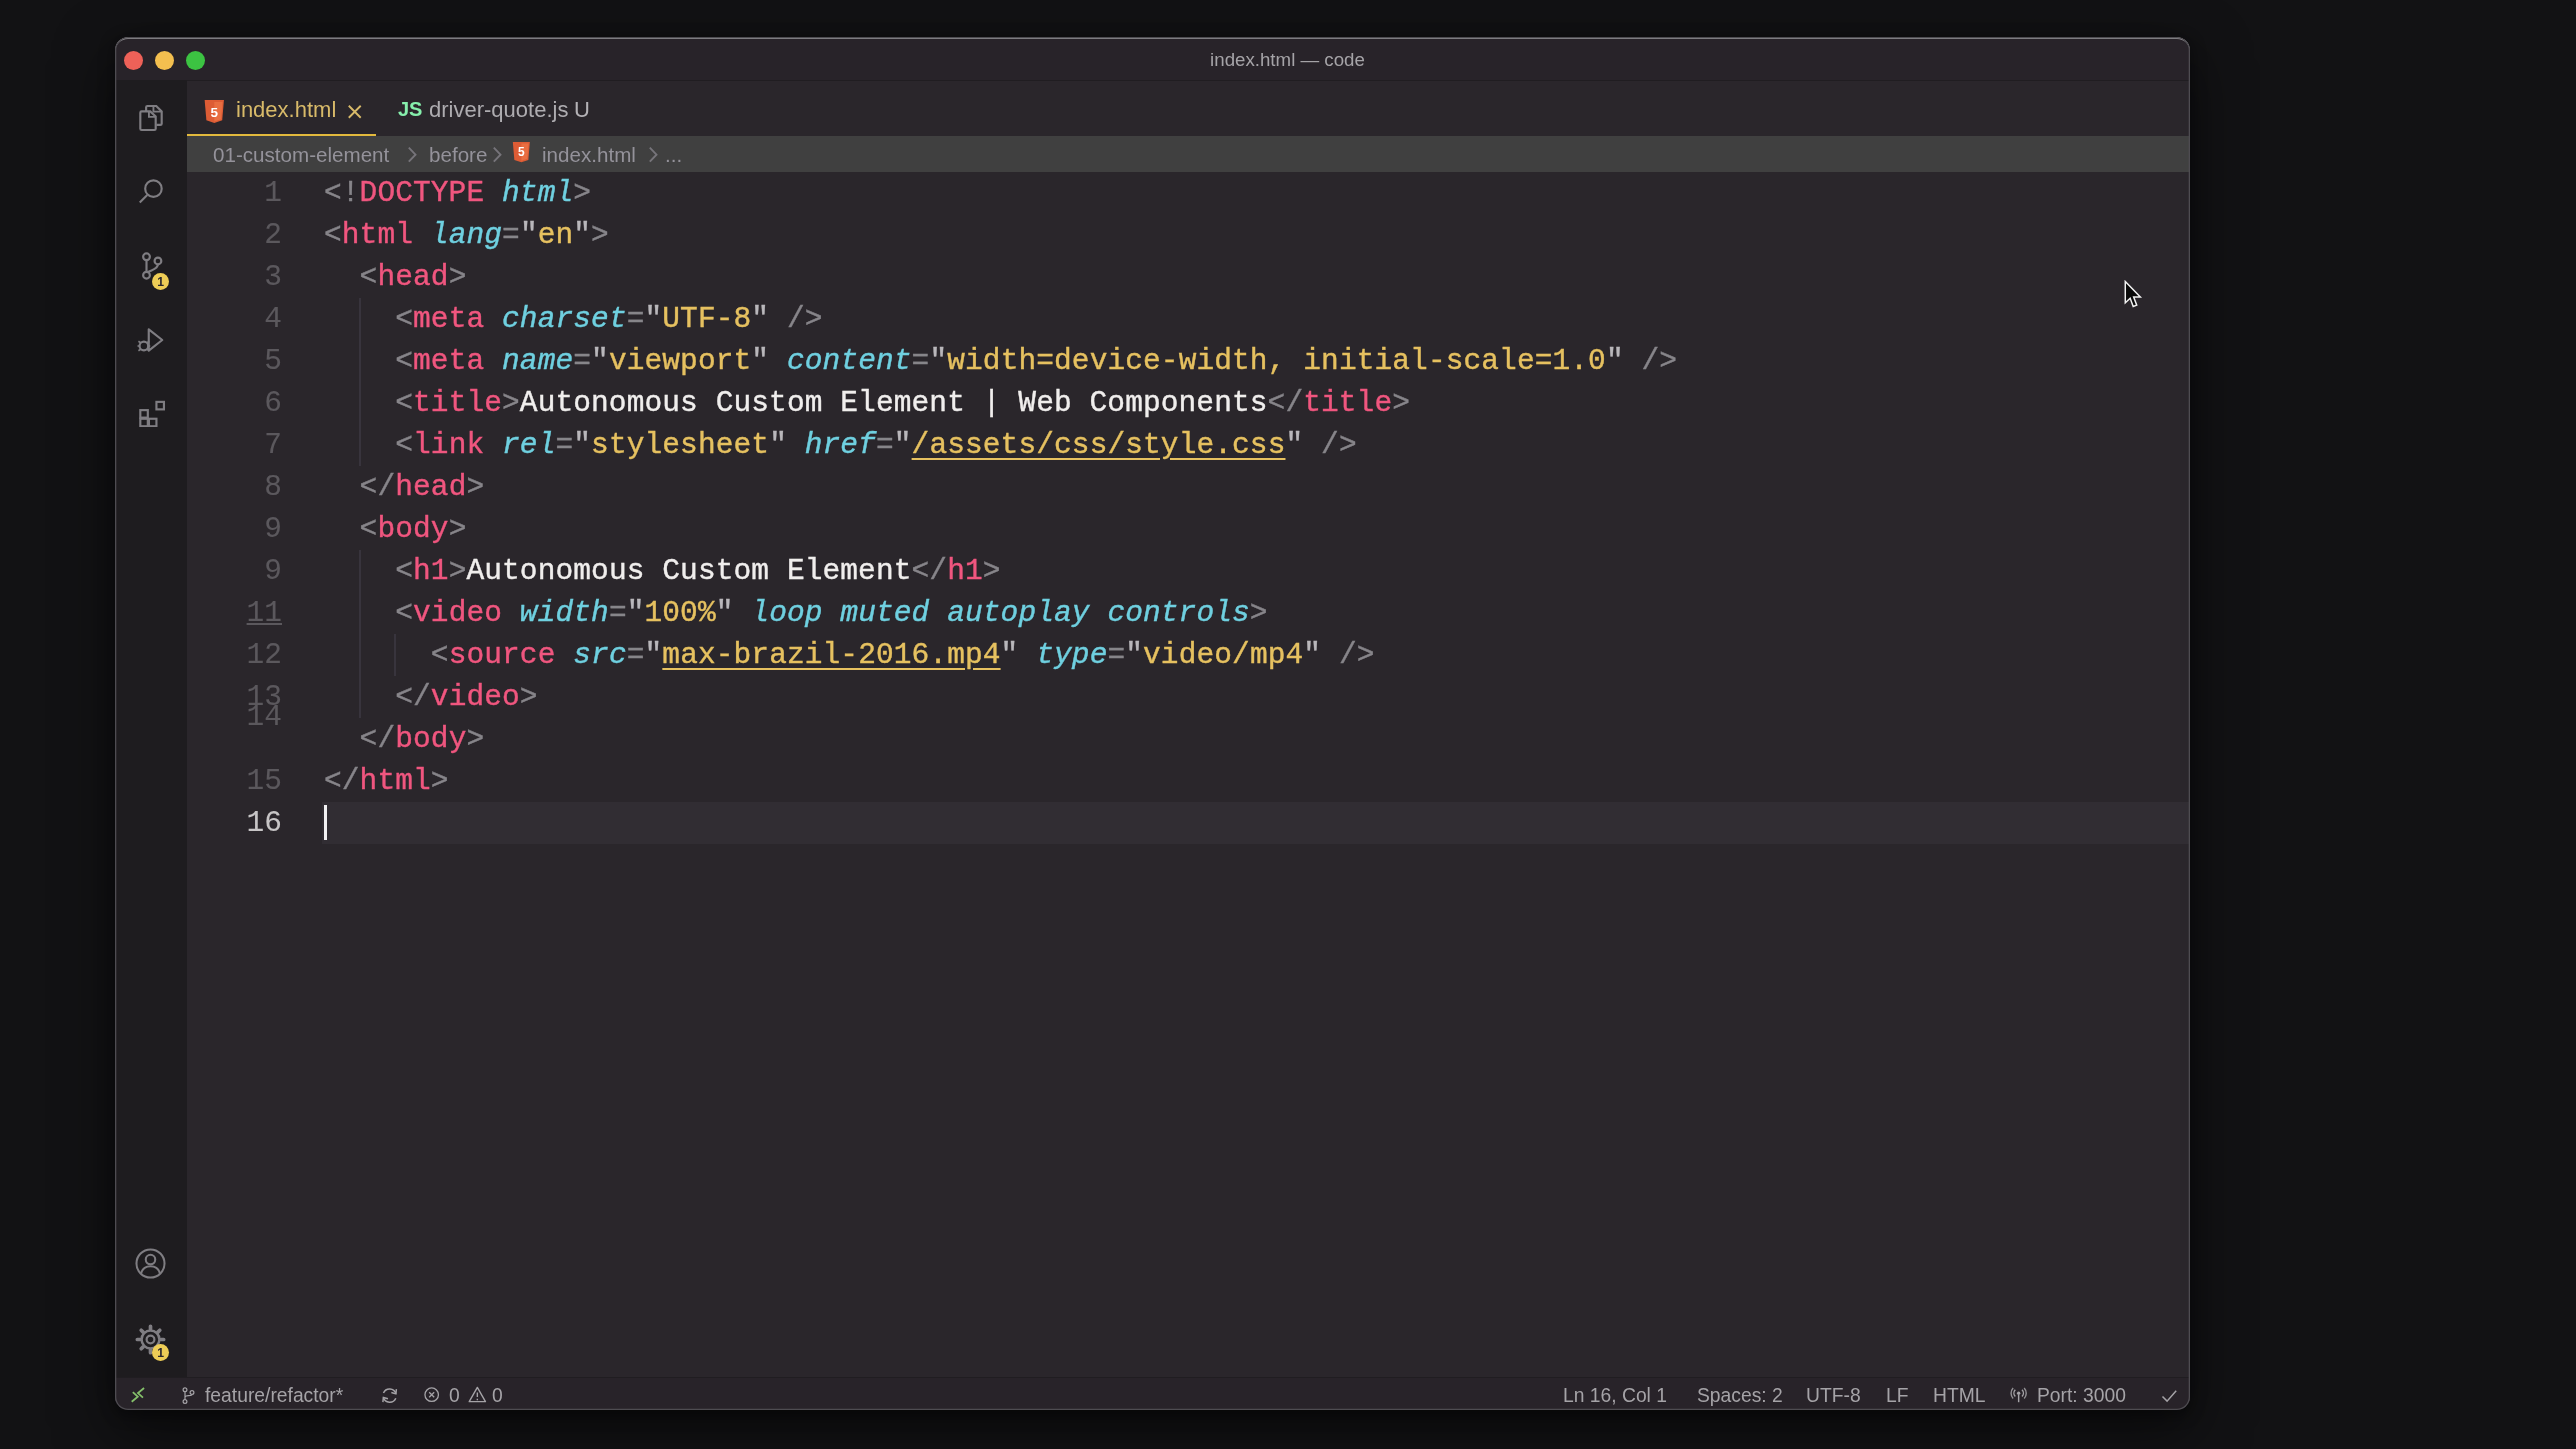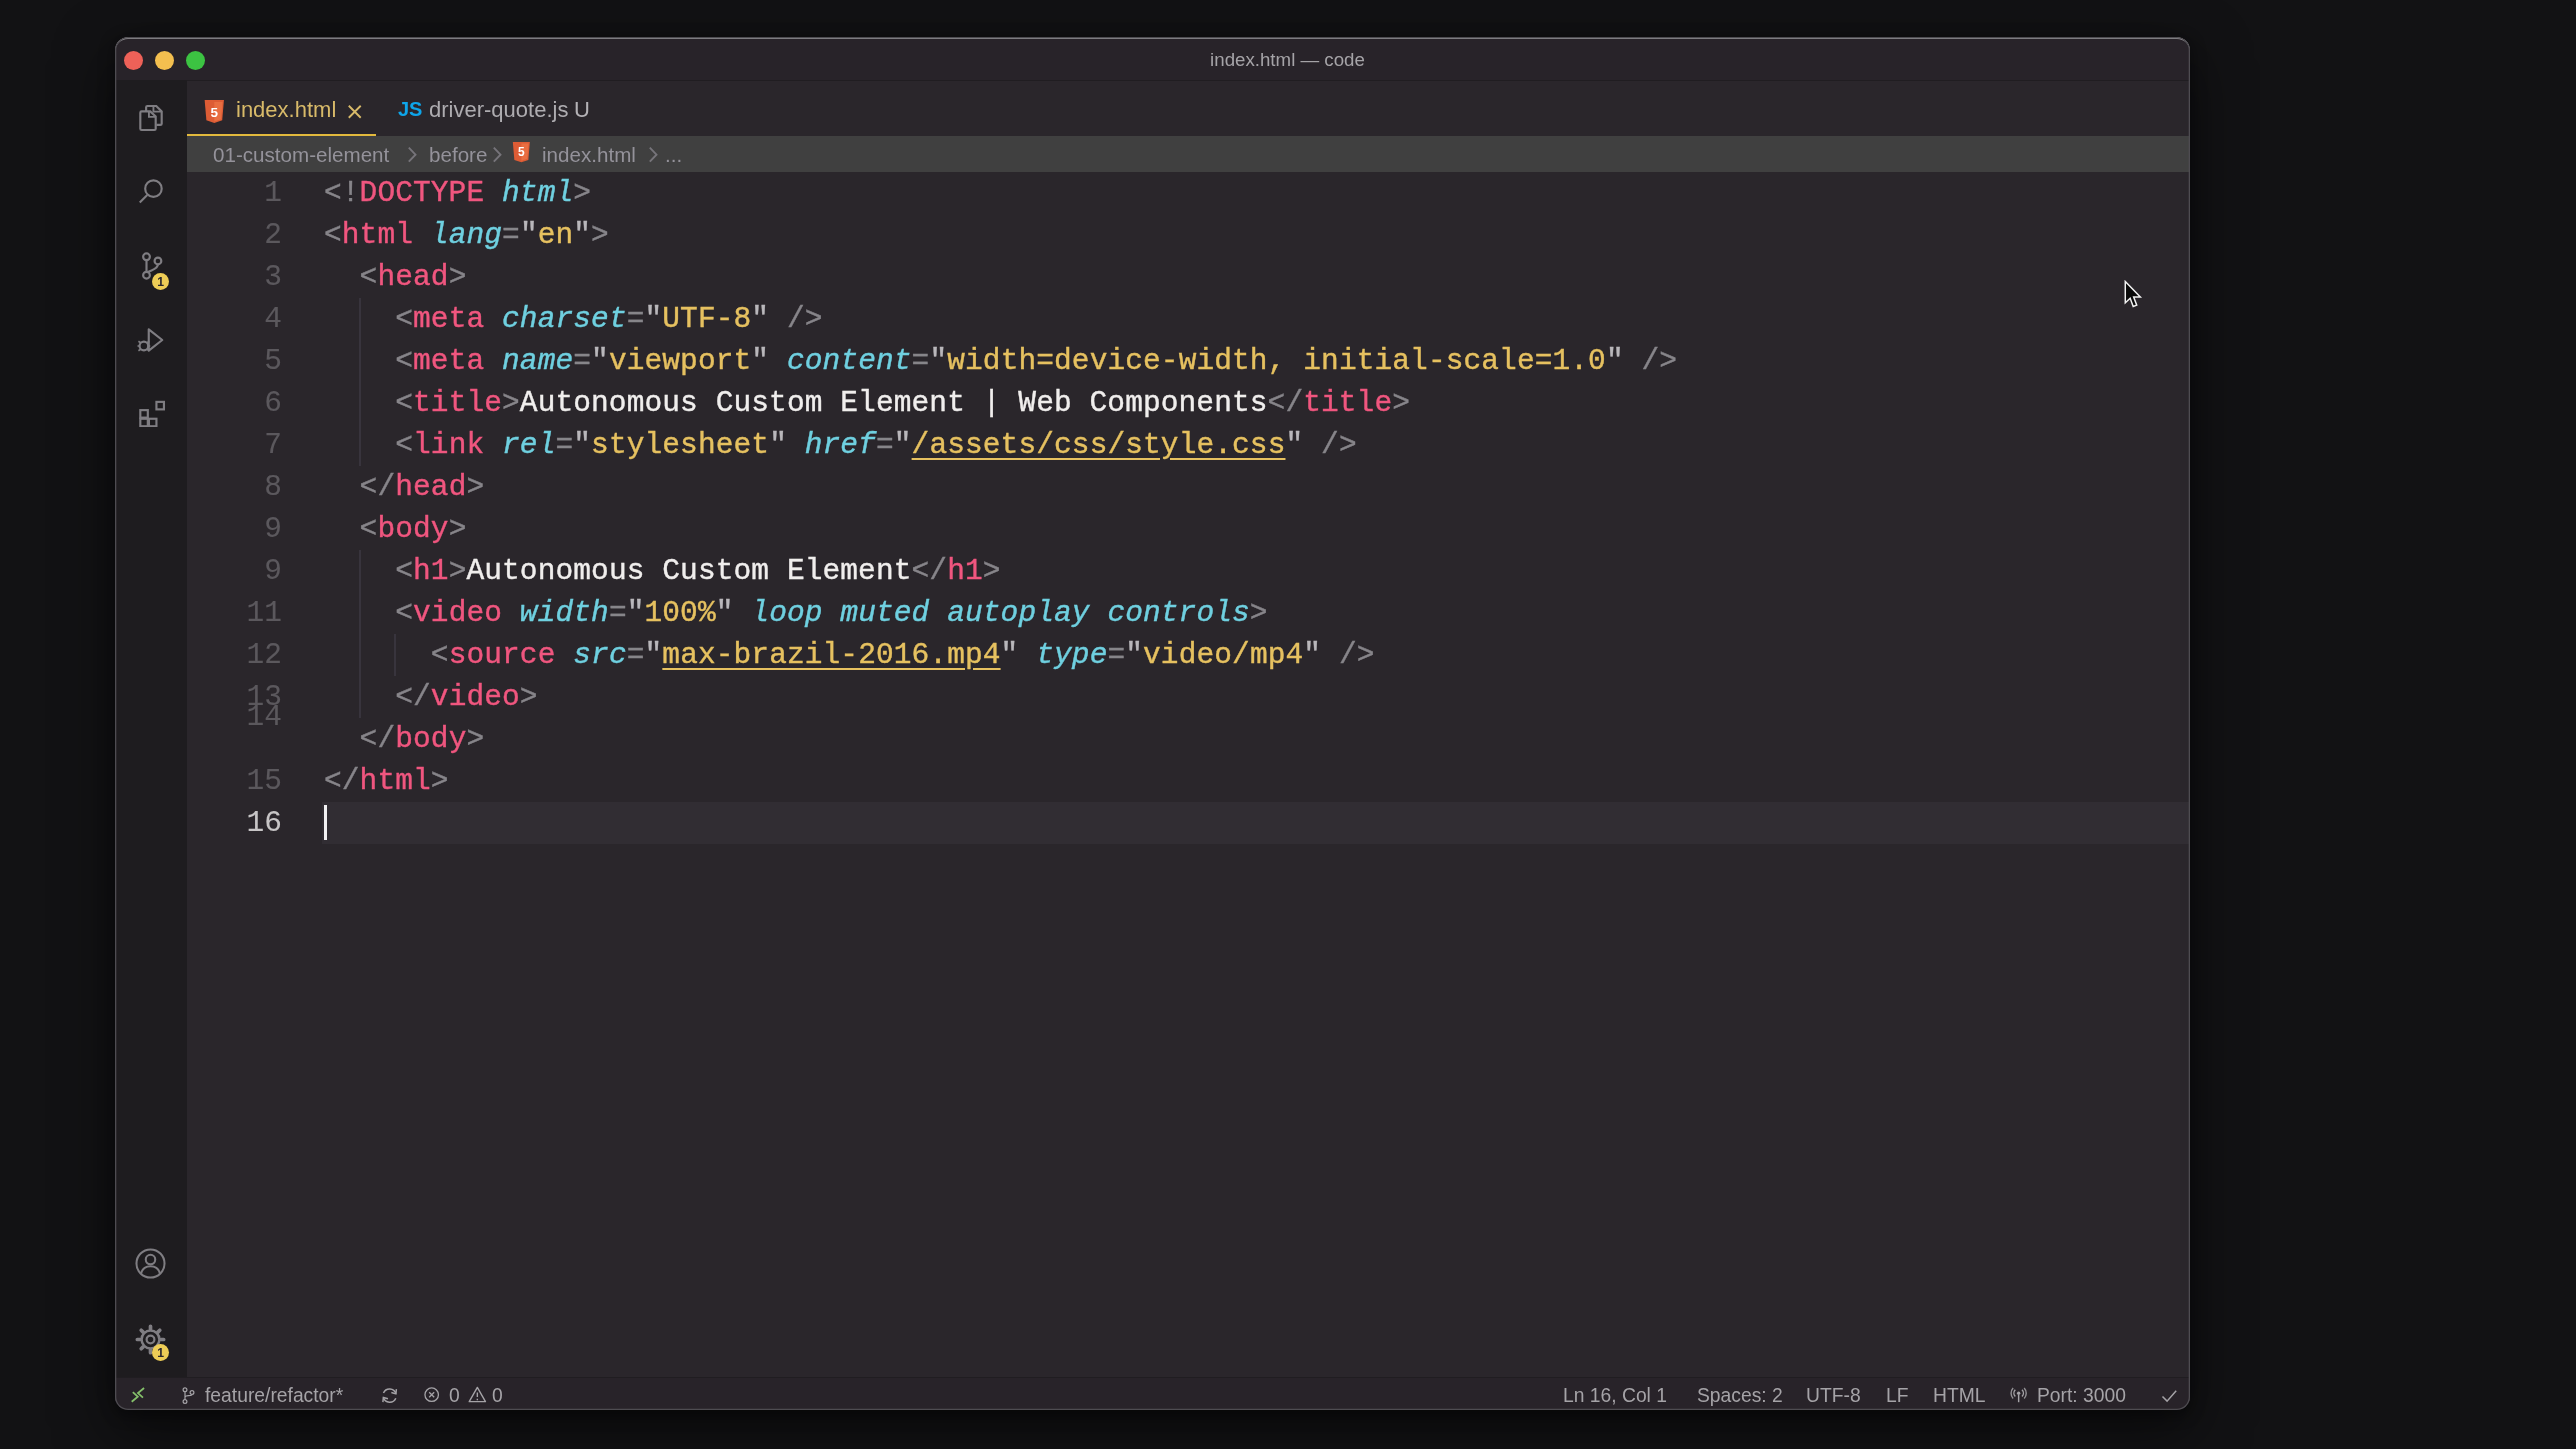--- a/index.html
+++ b/index.html
@@ -107,21 +107,21 @@
     <div class="tab1"></div>
     <svg style="position:absolute;left:17.4px;top:18.7px;" width="20.6" height="24" viewBox="0 0 32 37">
       <path d="M1 0 H31 L28.3 31.5 L16 35.6 L3.7 31.5 Z" fill="#dd5c35"></path>
       <path d="M16 2.8 H28.8 L26.5 29.7 L16 33.2 Z" fill="#e96e41"></path>
       <text x="16" y="25.5" text-anchor="middle" font-family="Liberation Sans" font-size="21" font-weight="bold" fill="#fff">5</text>
     </svg>
     <div style="position:absolute;left:49px;top:0;height:54px;line-height:57px;font-size:22px;color:#d8ba69;">index.html</div>
     <svg style="position:absolute;left:160px;top:22.5px;" width="15.5" height="15.5" viewBox="0 0 26 26">
         <path d="M3 3 L23 23 M23 3 L3 23" stroke="#d8ba69" stroke-width="3.2" fill="none"></path>
       </svg>
-    <div style="position:absolute;left:211px;top:0;height:54px;line-height:57px;font-size:20px;font-weight:bold;color:#0ea5e9;">JS</div>
+    <div style="position:absolute;left:211px;top:0;height:54px;line-height:57px;font-size:20px;font-weight:bold;color:#86efac;">JS</div>
     <div style="position:absolute;left:242px;top:0;height:54px;line-height:57px;font-size:22px;color:#aeacb0;">driver-quote.js</div>
     <div style="position:absolute;left:387px;top:0;height:54px;line-height:57px;font-size:22px;color:#b4b2b6;">U</div>
 
     <svg style="position:absolute;left:2107px;top:20.6px;" width="27" height="27" viewBox="0 0 16 16" fill="none" stroke="#77757a" stroke-width="1.1">
       <path d="M4.0 3.1 a6.1 6.1 0 1 1 -1.9 6.6"></path>
       <path d="M4.4 1.6 L3.9 4.5 L6.8 4.2" stroke-width="1.0"></path>
       <path d="M8 4.6 V8.3 L10.4 9.9"></path>
     </svg>
     <svg style="position:absolute;left:2147px;top:20.6px;" width="27" height="27" viewBox="0 0 16 16" fill="none" stroke="#77757a" stroke-width="1.1">
       <rect x="1.8" y="2.2" width="12.4" height="11.6" rx="1.2"></rect>
@@ -171,21 +171,21 @@
     <div class="num" style="left:0;top:0.3px;">1</div>
     <div class="num" style="left:0;top:42px;">2</div>
     <div class="num" style="left:0;top:84px;">3</div>
     <div class="num" style="left:0;top:126px;">4</div>
     <div class="num" style="left:0;top:168px;">5</div>
     <div class="num" style="left:0;top:210px;">6</div>
     <div class="num" style="left:0;top:252px;">7</div>
     <div class="num" style="left:0;top:294px;">8</div>
     <div class="num" style="left:0;top:336px;">9</div>
     <div class="num" style="left:0;top:378px;">9</div>
-    <div class="num" style="left:0;top:420px;">11</div>
+    <div class="num" style="left:0;top:420px;text-decoration:underline;">11</div>
     <div class="num" style="left:0;top:462px;">12</div>
     <div class="num" style="left:0;top:504px;">13</div>
     <div class="num" style="left:0;top:524px;">14</div>
     <div class="num" style="left:0;top:588px;">15</div>
     <div class="num" style="left:0;top:630px;color:#c7c5c6;">16</div>
 
     <div class="codeline" style="left:137px;top:0.3px;"><span class="g">&lt;!</span><span class="t">DOCTYPE</span> <span class="a">html</span><span class="g">&gt;</span></div>
     <div class="codeline" style="left:137px;top:42px;"><span class="g">&lt;</span><span class="t">html</span> <span class="a">lang</span><span class="g">=</span><span class="q">"</span><span class="s">en</span><span class="q">"</span><span class="g">&gt;</span></div>
     <div class="codeline" style="left:137px;top:84px;">  <span class="g">&lt;</span><span class="t">head</span><span class="g">&gt;</span></div>
     <div class="codeline" style="left:137px;top:126px;">    <span class="g">&lt;</span><span class="t">meta</span> <span class="a">charset</span><span class="g">=</span><span class="q">"</span><span class="s">UTF-8</span><span class="q">"</span> <span class="g">/&gt;</span></div>

